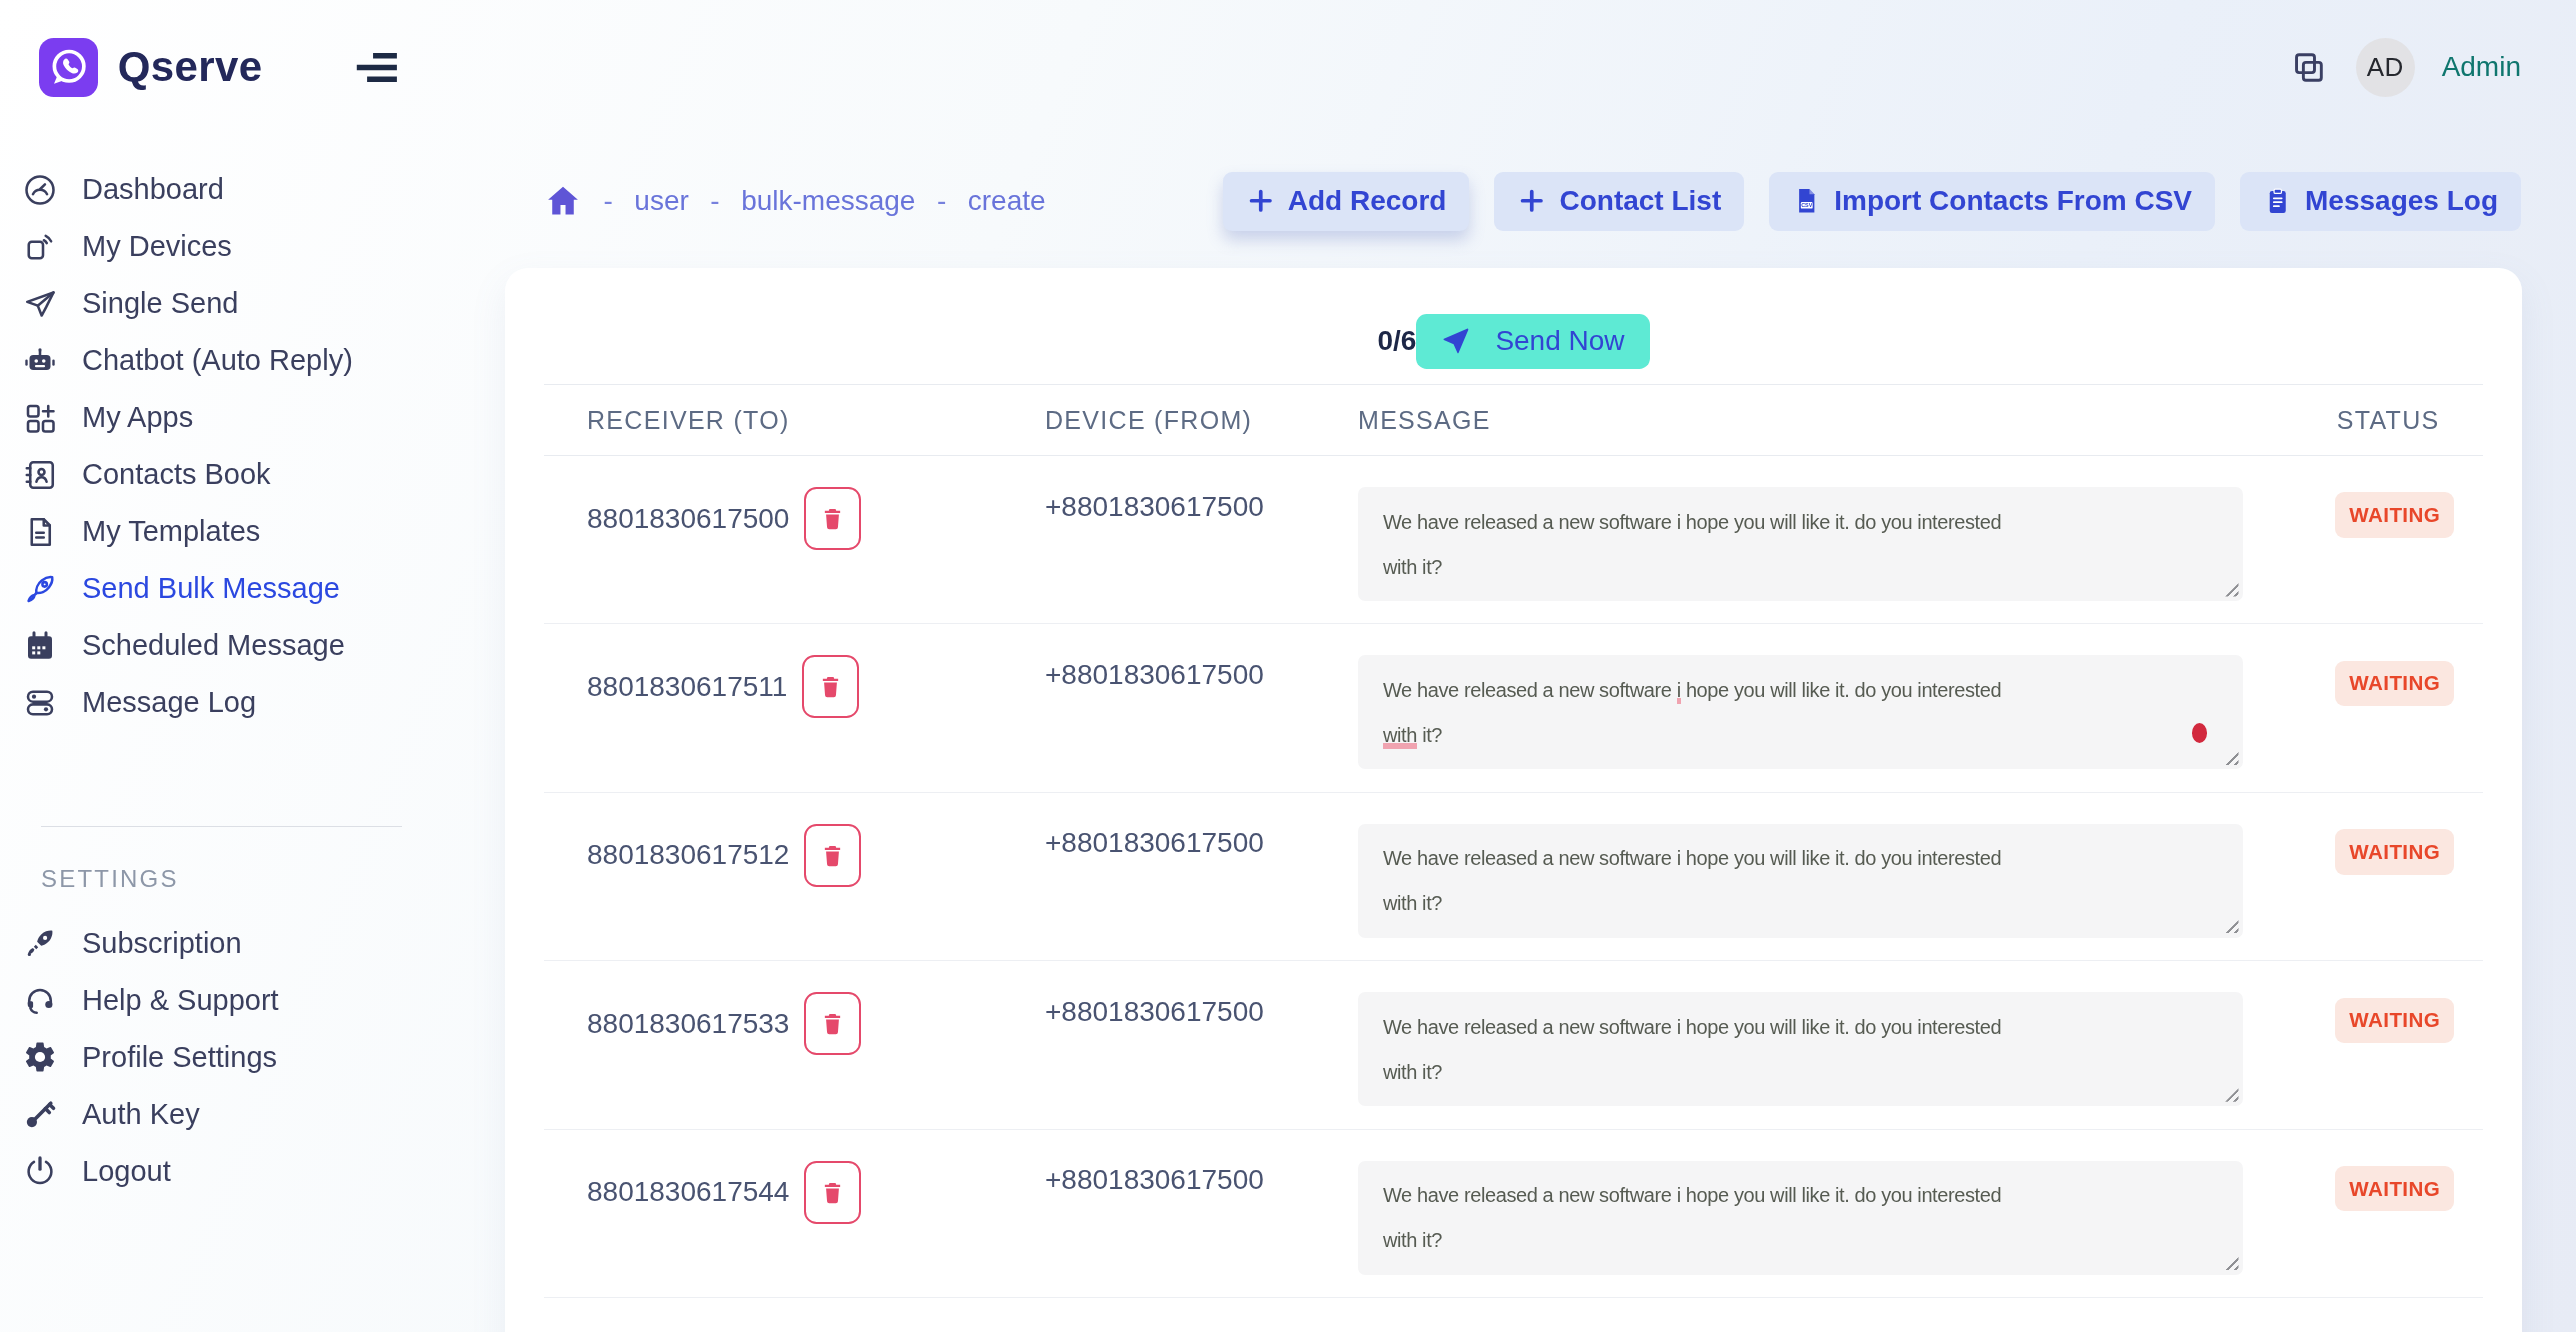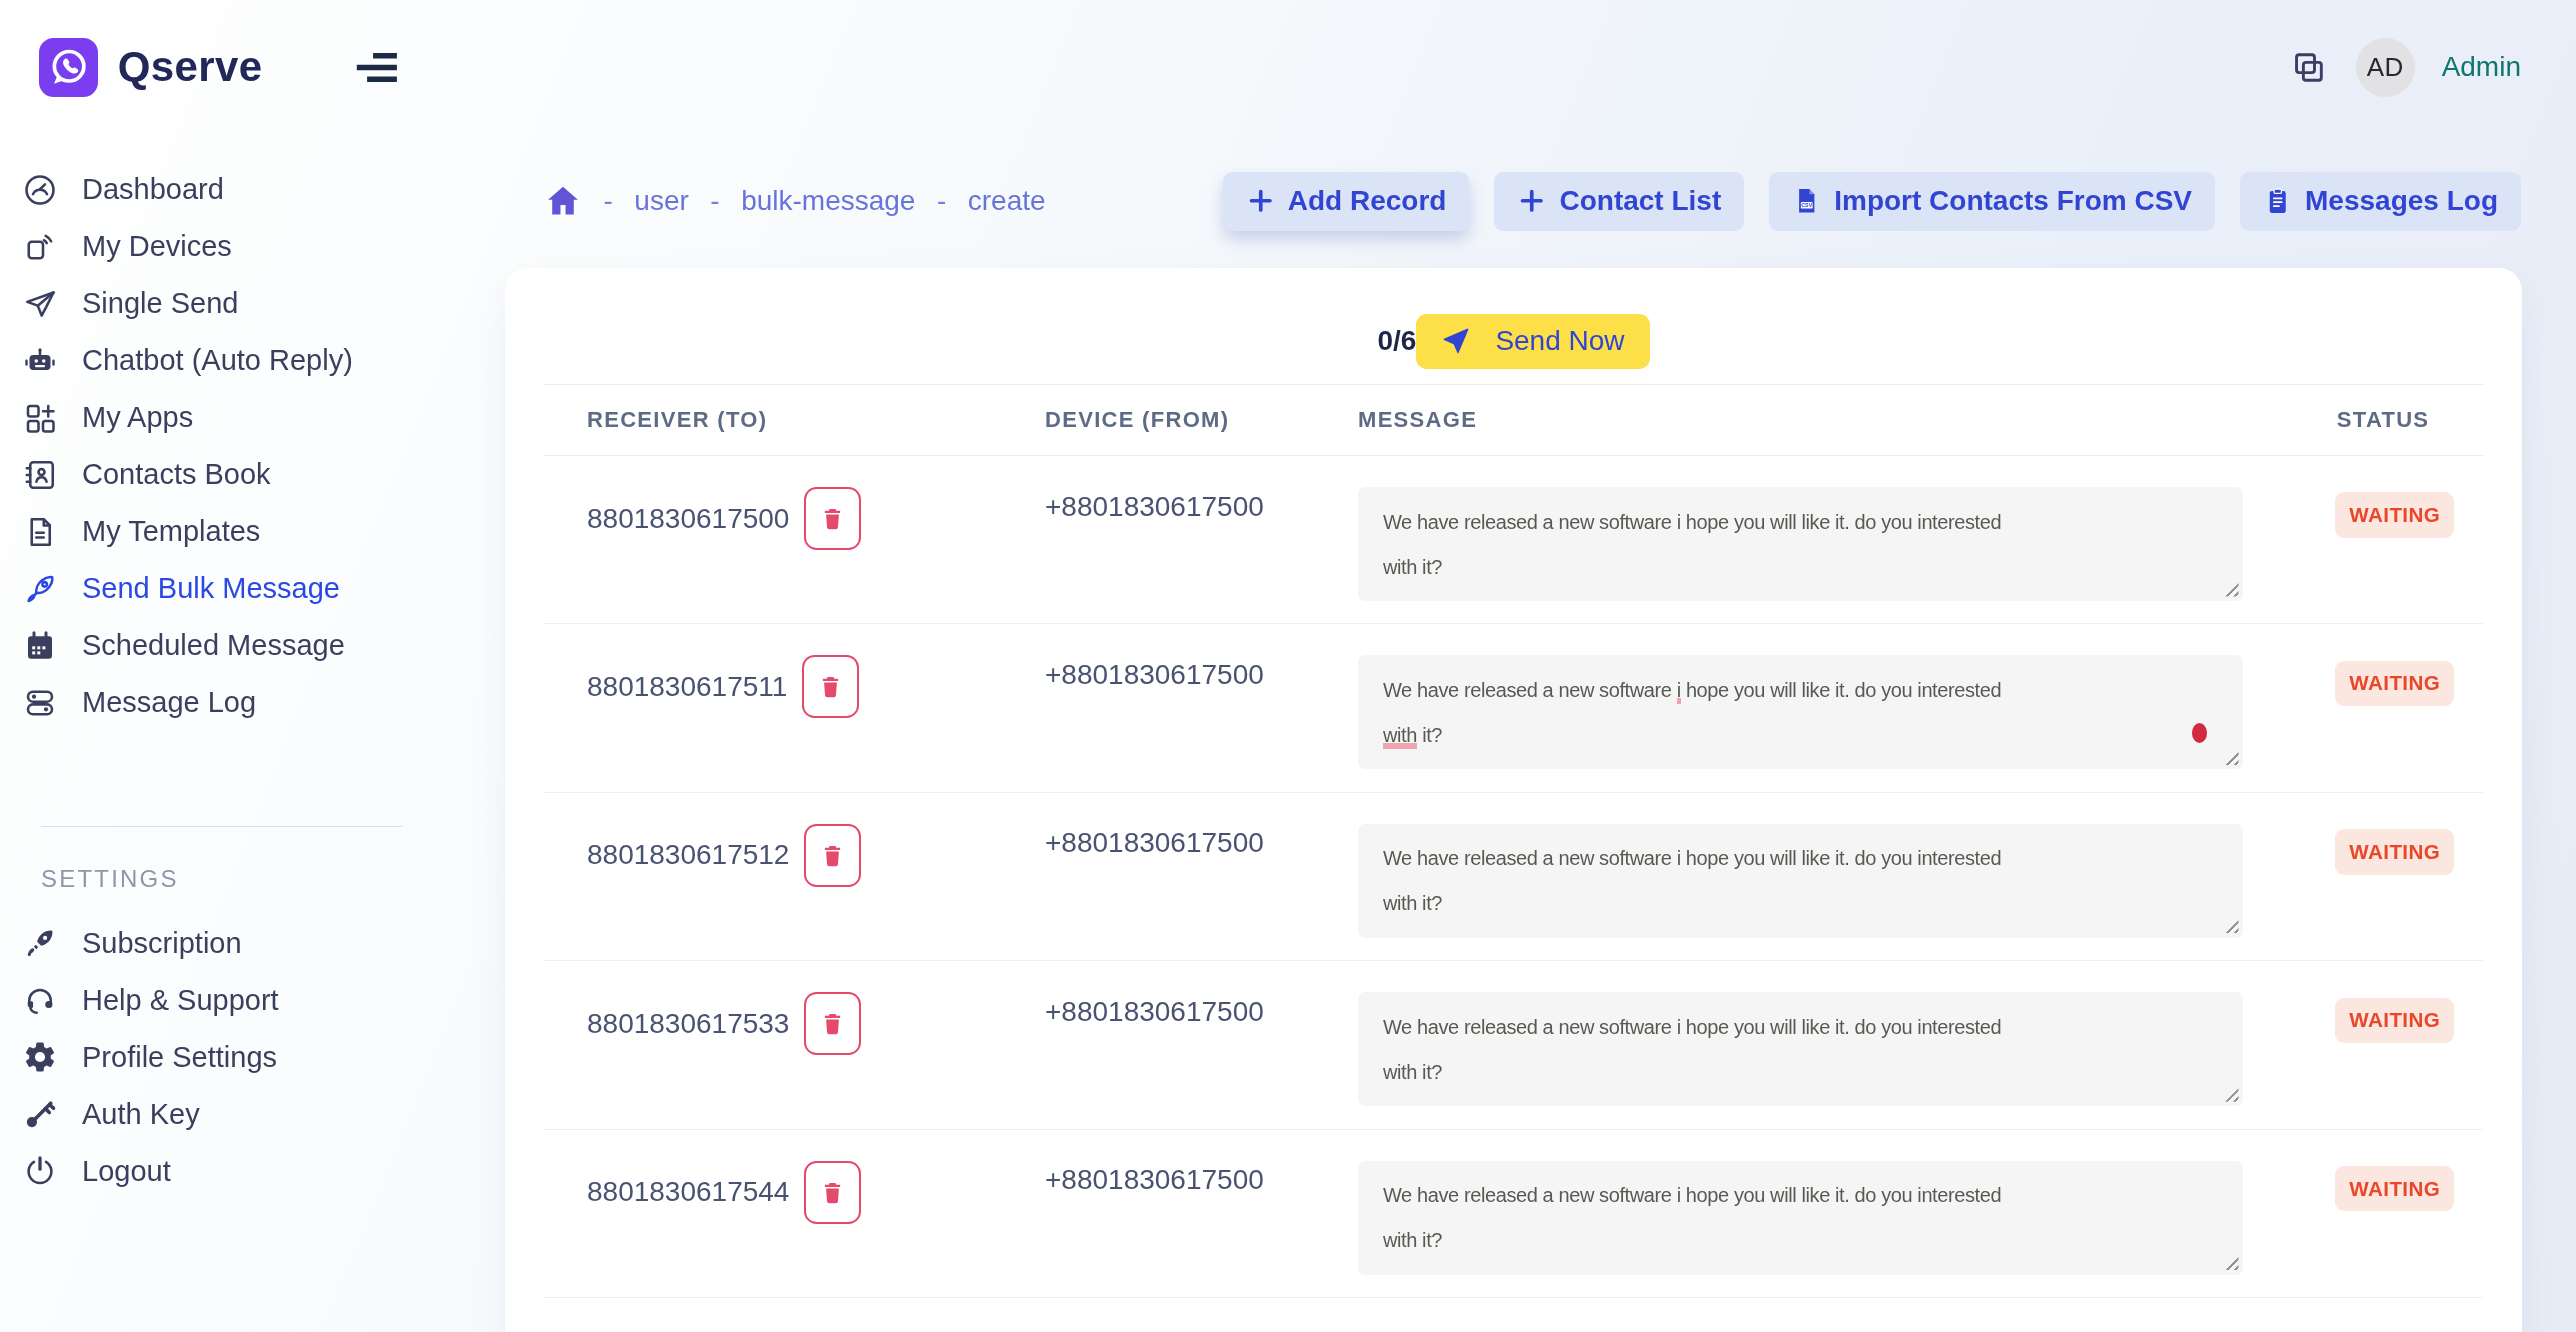--- a/index.html
+++ b/index.html
@@ -44,26 +44,26 @@
   .bc-sep{opacity:.9}
   .bc-link{color:var(--bc);cursor:pointer}
   .toolbar{margin-left:auto;display:flex;gap:25px}
   .tb-btn{display:flex;align-items:center;gap:12.5px;background:var(--btnbg);color:var(--btntx);border:none;border-radius:9px;height:59px;padding:0 23px;font-size:28px;font-weight:600;font-family:inherit;cursor:pointer}
   .tb-btn svg{width:29.5px;height:29.5px}
   .tb-btn.shadow{box-shadow:0 9px 16px rgba(90,110,190,.28)}
 
   .card{position:absolute;left:40px;right:54px;top:134px;height:1521px;background:#fff;border-radius:23px;box-shadow:0 14.3px 36px rgba(120,140,180,.10)}
   .card-head{display:flex;align-items:center;justify-content:center;padding:30px 39px 0 39px;height:86px}
   .counter{font-size:28px;font-weight:700;color:#1d2747}
-  .send-now{display:flex;align-items:center;gap:24px;background:#fde047;color:var(--btntx);border:none;border-radius:10.7px;height:55px;padding:0 25px;font-size:28px;font-weight:500;font-family:inherit;cursor:pointer}
+  .send-now{display:flex;align-items:center;gap:24px;background:#5eead4;color:var(--btntx);border:none;border-radius:10.7px;height:55px;padding:0 25px;font-size:28px;font-weight:500;font-family:inherit;cursor:pointer}
   .send-now svg{width:30px;height:30px}
 
   .table{margin:0 39px}
   .thead{display:grid;grid-template-columns:458px 313px 1020px 1fr;border-top:1.8px solid #e8ebf0;border-bottom:1.8px solid #e8ebf0;height:70px;align-items:center}
-  .th{font-size:22px;font-weight:700;color:#5d6b84;letter-spacing:1.3px;padding-left:43px}
+  .th{font-size:25px;font-weight:400;color:#5d6b84;letter-spacing:1.3px;padding-left:43px}
   .th.status{padding-left:1.8px}
 
   .trow{display:grid;grid-template-columns:458px 313px 1020px 1fr;padding:31px 0 22.4px 0;border-bottom:1.8px solid #edeff3;align-items:start}
   .cell.receiver{padding-left:43px;display:flex;align-items:center;gap:14.3px;height:63px}
   .phone{font-size:28px;color:#495371}
   .del{width:57px;height:63px;border:2.7px solid var(--del);border-radius:12.5px;background:#fff;color:var(--del);display:flex;align-items:center;justify-content:center;cursor:pointer;flex:none}
   .del svg{width:27px;height:27px}
   .cell.device{padding-left:43px;padding-top:3.6px}
   .cell.message{padding-left:43px}
   .msgbox{position:relative;width:835px;height:89px;background:#f5f5f6;border-radius:7.2px;padding:12.5px 25px;color:#565b52;font-size:20px;letter-spacing:-0.4px;line-height:45px;overflow:hidden;cursor:text}

